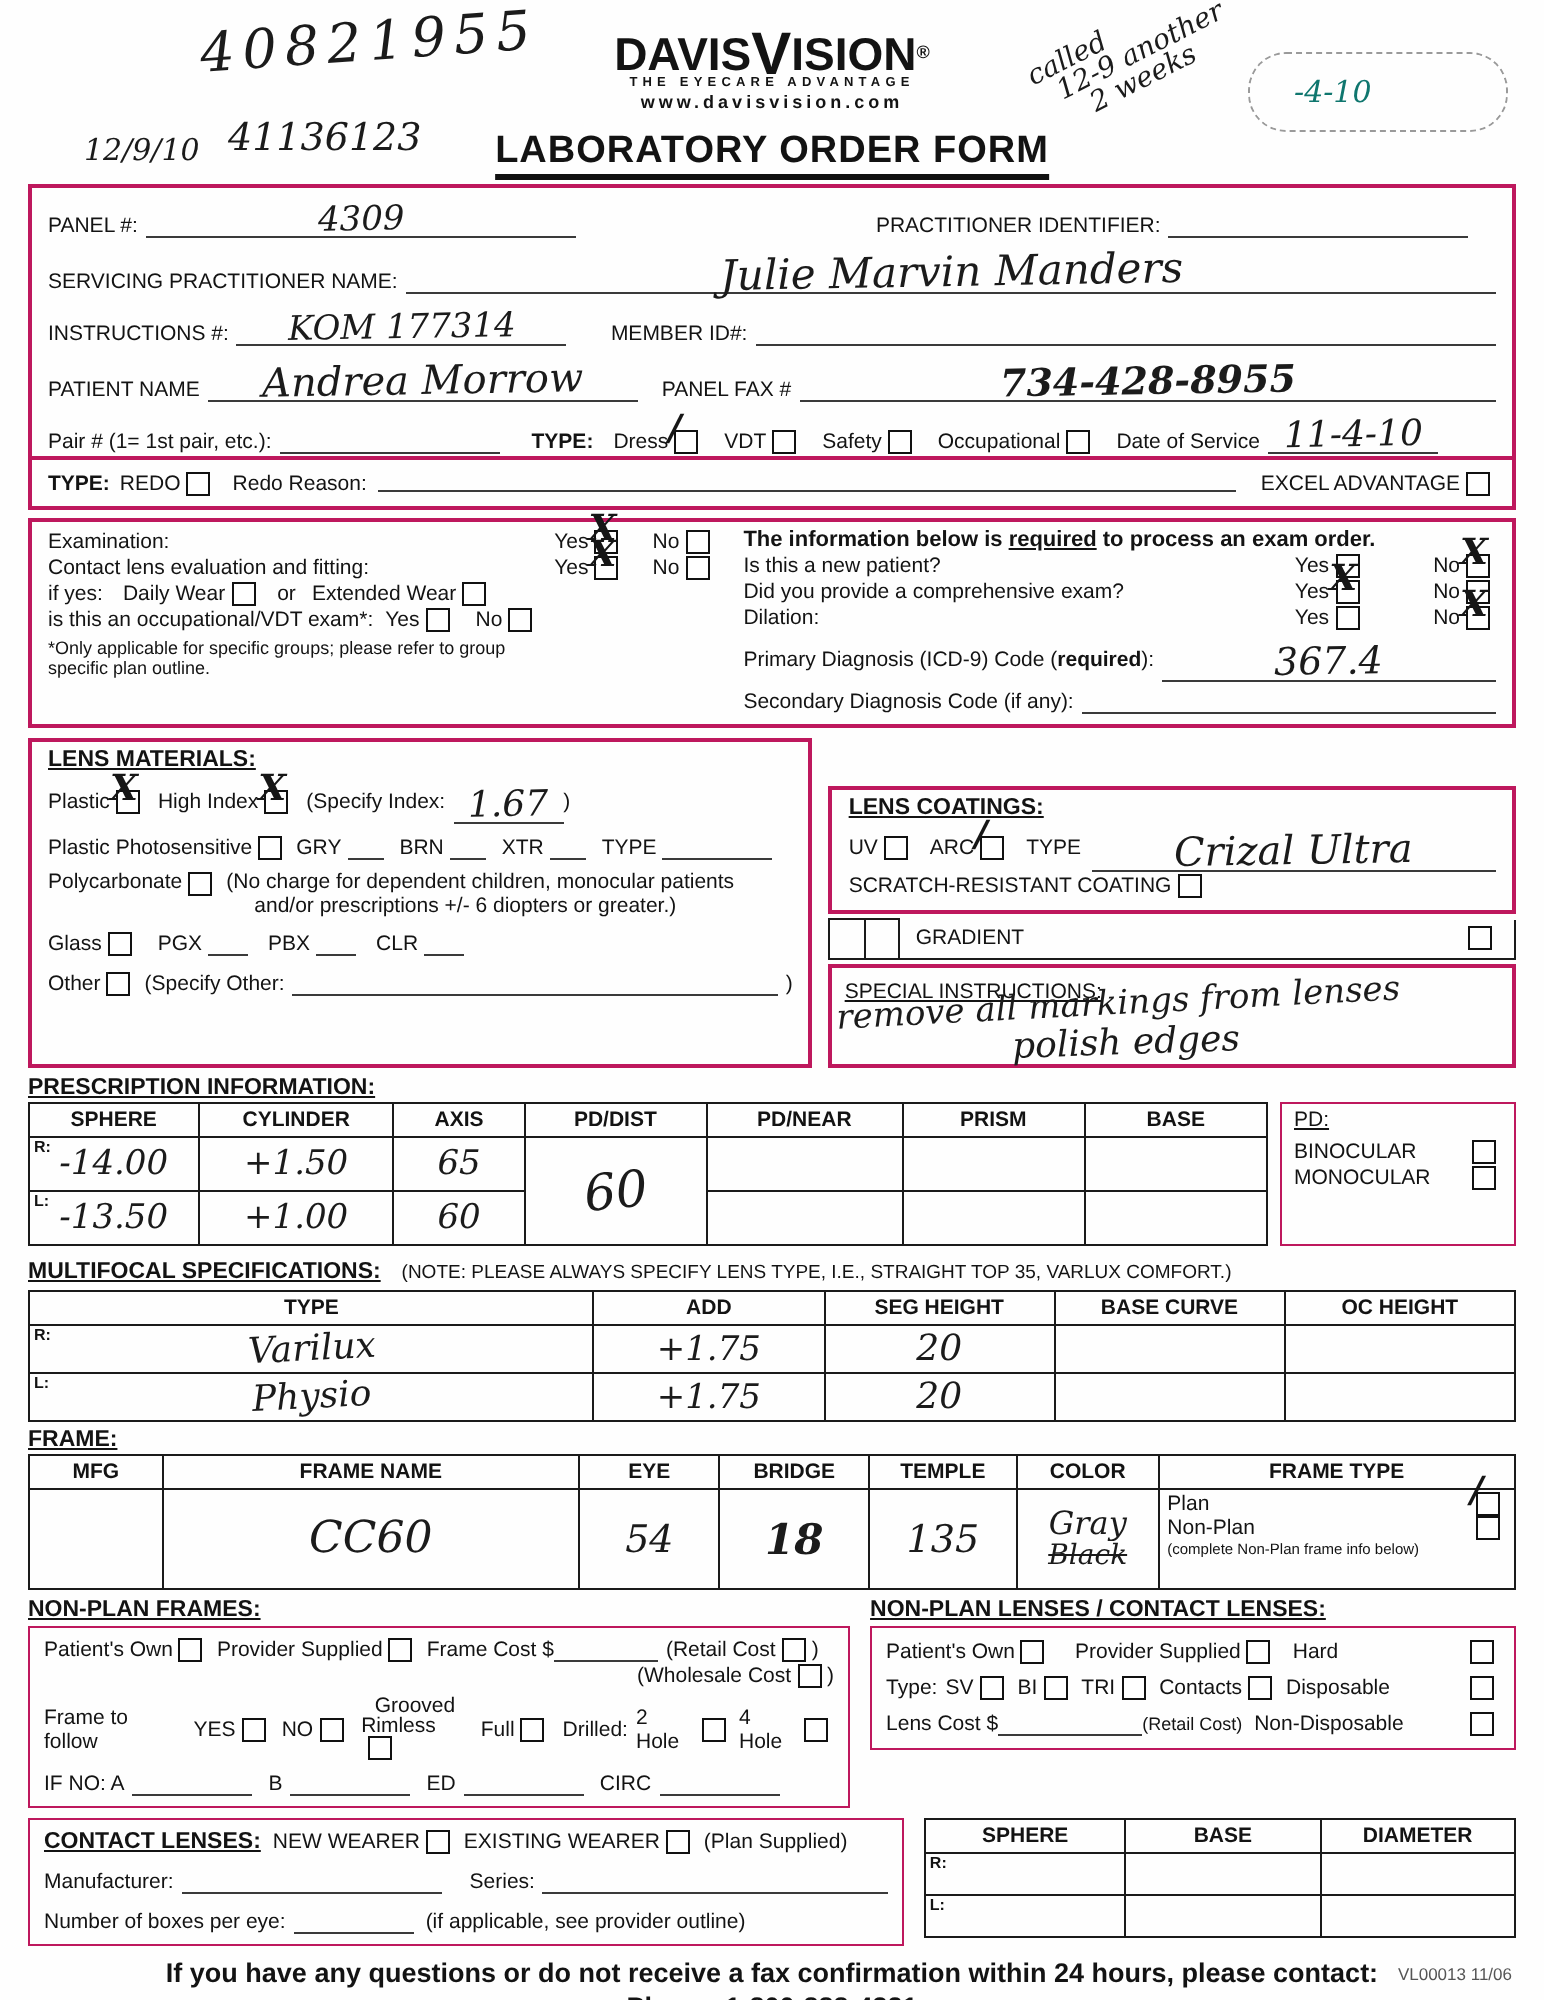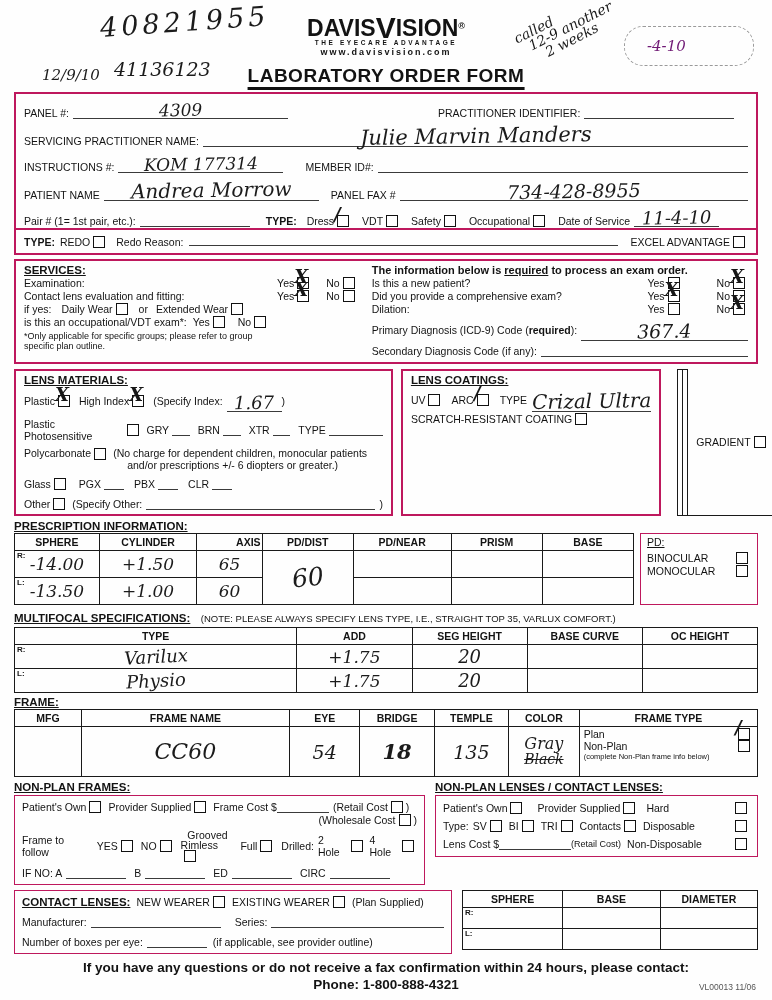--- a/index.html
+++ b/index.html
@@ -25,21 +25,21 @@
   .logo{position:absolute;left:50%;transform:translateX(-50%);top:12px;text-align:center;width:190px;}
   .logo-main{font-weight:bold;font-size:23px;letter-spacing:0px;line-height:20px;font-family:"Liberation Sans",sans-serif;}
   .logo-v{font-size:30px;position:relative;top:2px;}
   .logo-reg{font-size:9px;vertical-align:top;}
   .logo-tag{font-size:6.5px;font-weight:bold;letter-spacing:2.6px;margin-top:1px;}
   .logo-url{font-size:9px;font-weight:bold;letter-spacing:2px;margin-top:1px;}
   .note{position:absolute;left:498px;top:30px;transform:rotate(-27deg);transform-origin:left top;
         font-size:14px;line-height:13px;}
   .stamp{position:absolute;right:4px;top:22px;width:128px;height:38px;border:1.5px dashed #9a9a9a;
          border-radius:19px;color:#444;}
-  .stamp .hw{position:absolute;left:22px;top:10px;font-size:15px;color:#701a75;}
+  .stamp .hw{position:absolute;left:22px;top:10px;font-size:15px;color:#0f766e;}
   .hdate{position:absolute;left:28px;top:62px;font-size:15px;}
   .hcode{position:absolute;left:100px;top:54px;font-size:19px;}
   .title{position:absolute;left:50%;transform:translateX(-50%);bottom:0;font-weight:bold;font-size:19px;
          border-bottom:3px solid #111;letter-spacing:0.5px;white-space:nowrap;}
   
   .hw-lg{font-size:17px;}
   
   .two-col{display:flex;}
   .ynrow{display:flex;align-items:center;margin:1px 0;}
   
@@ -91,21 +91,21 @@
     <div class="irow" style="height:24px;">
       <span class="lbl">INSTRUCTIONS #:</span>
       <span class="fill" style="width:165px;margin-left:4px;"><span class="hw hw-lg">KOM 177314</span></span>
       <span class="lbl" style="margin-left:22px;">MEMBER ID#:</span>
       <span class="blank" style="flex:1;margin-left:4px;"></span>
     </div>
     <div class="irow" style="height:26px;">
       <span class="lbl">PATIENT NAME</span>
       <span class="fill" style="width:215px;margin-left:4px;"><span class="hw" style="font-size:20px;">Andrea Morrow</span></span>
       <span class="lbl" style="margin-left:12px;">PANEL FAX #</span>
-      <span class="fill" style="flex:1;margin-left:4px;"><span class="hw" style="font-size:19px;">734-428-8955</span></span>
+      <span class="fill" style="flex:1;margin-left:4px;font-weight:bold;"><span class="hw" style="font-size:19px;">734-428-8955</span></span>
     </div>
     <div class="irow" style="height:24px;">
       <span class="lbl">Pair # (1= 1st pair, etc.):</span>
       <span class="blank" style="width:110px;margin-left:4px;"></span>
       <span class="lbl" style="font-weight:bold;margin-left:16px;">TYPE:</span>
       <span class="lbl" style="margin-left:10px;">Dress</span>
       <span class="cb">
           <span class="mark">/</span>
         </span>
       <span class="lbl" style="margin-left:10px;">VDT</span>
@@ -126,21 +126,20 @@
       <span class="cb"></span>
       <span class="lbl" style="margin-left:8px;">Redo Reason:</span>
       <span class="blank" style="flex:1;margin:0 12px 3px 6px;"></span>
       <span class="lbl">EXCEL ADVANTAGE</span>
       <span class="cb"></span>
     </div>
   </div>
 
   <div class="box two-col" style="margin-top:4px;padding:3px 8px 4px 8px;">
     <div style="width:47%;">
-      <div class="sec-h">SERVICES:</div>
       <div class="ynrow lbl">
         <span>Examination:</span>
         <span style="margin-left:auto;">Yes</span>
         <span class="cb">
             <span class="mark">X</span>
           </span>
         <span style="margin-left:14px;">No</span>
         <span class="cb"></span>
       </div>
       <div class="ynrow lbl">
@@ -258,21 +257,21 @@
       </div>
       <div class="ynrow lbl" style="margin-top:8px;">
         <span>Other</span>
         <span class="cb"></span>
         <span style="margin-left:4px;">(Specify Other:</span>
         <span class="blank" style="flex:1;margin:0 4px;"></span>
         <span>)</span>
       </div>
     </div>
 
-    <div style="width:48%;display:flex;flex-direction:row;gap:16px;">
+    <div style="width:48%;display:flex;flex-direction:column;gap:2px;margin-top:24px;">
       <div class="box" style="padding:3px 8px 5px 8px;">
         <div class="sec-h">LENS COATINGS:</div>
         <div class="ynrow lbl">
           <span>UV</span>
           <span class="cb"></span>
           <span style="margin-left:8px;">ARC</span>
           <span class="cb">
               <span class="mark">/</span>
             </span>
           <span style="margin-left:8px;">TYPE</span>
@@ -308,21 +307,21 @@
   </div>
 
   <div style="margin-top:4px;">
     <div class="sec-h">PRESCRIPTION INFORMATION:</div>
     <div style="display:flex;gap:6px;margin-top:1px;">
       <table class="grid" style="flex:1;">
         <tbody>
             <tr>
           <th style="width:13%;">SPHERE</th>
           <th style="width:15%;">CYLINDER</th>
-          <th style="width:10%;text-align:right;">AXIS</th>
+          <th style="width:10%;">AXIS</th>
           <th style="width:14%;">PD/DIST</th>
           <th style="width:15%;">PD/NEAR</th>
           <th style="width:14%;">PRISM</th>
           <th style="width:14%;">BASE</th>
         </tr>
         <tr style="height:27px;">
           <td class="cell"><span class="rl">R:</span><span class="hw" style="font-size:17px;">-14.00</span></td>
           <td class="cell"><span class="hw" style="font-size:17px;">+1.50</span></td>
           <td class="cell"><span class="hw" style="font-size:17px;">65</span></td>
           <td class="cell" rowspan="2"><span class="hw" style="font-size:25px;transform:rotate(-6deg);display:inline-block;">60</span></td>

